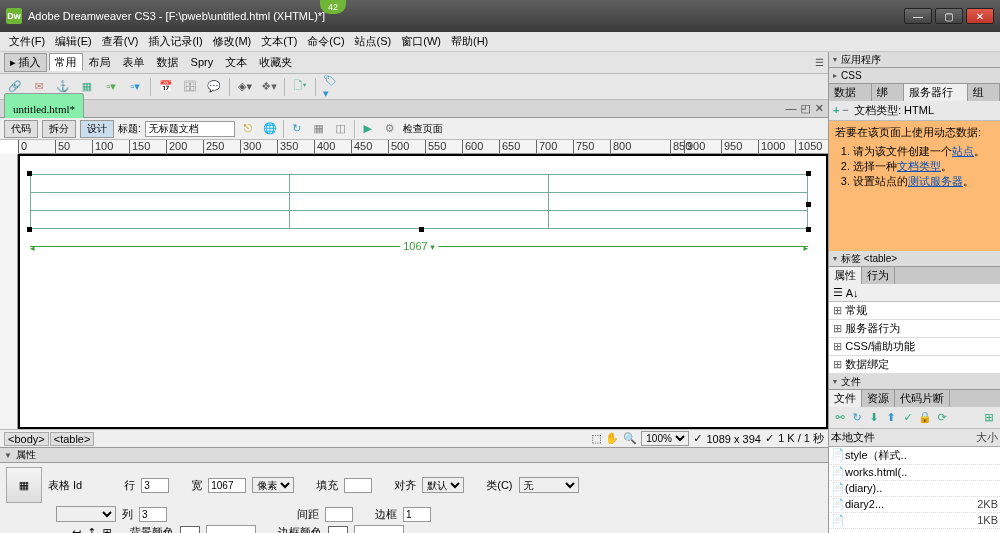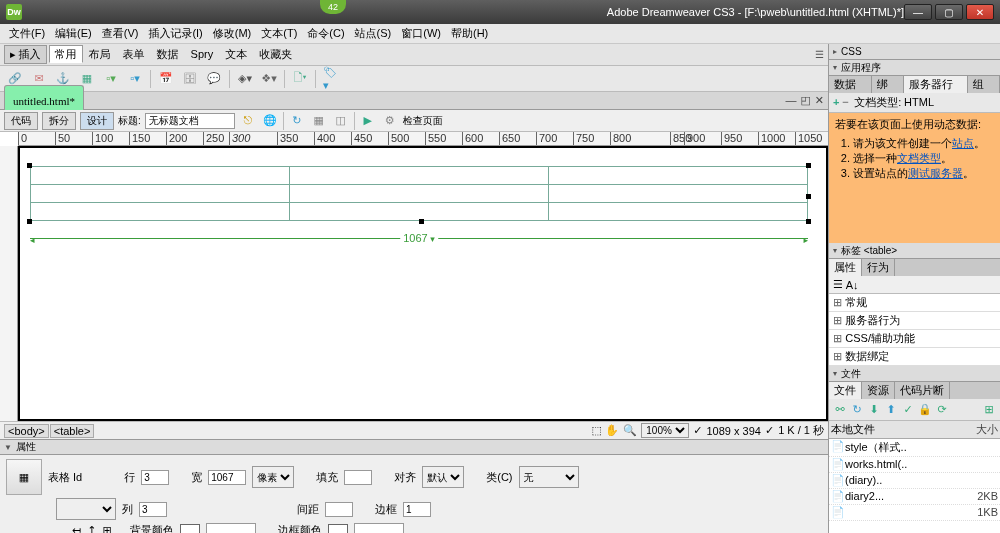--- a/index.html
+++ b/index.html
@@ -1,18 +1,18 @@
 <!DOCTYPE html>
 <html><head>
 <meta charset="utf-8">
 <style>
 * { margin:0; padding:0; box-sizing:border-box; font-family:"Microsoft YaHei","SimSun",Tahoma,sans-serif; font-size:11px; }
 body { background:#ececec; width:1000px; height:533px; overflow:hidden; position:relative; }
 
-.titlebar { height:24px; background:linear-gradient(#5f5f5f,#3a3a3a); color:#fff; display:flex; align-items:center; padding:7px 6px;text-align:right; }
+.titlebar { height:14px; background:linear-gradient(#5f5f5f,#3a3a3a); color:#fff; display:flex; align-items:center; padding:16px 6px; }
 .titlebar .icon { width:16px; height:16px; background:#6fb536; border-radius:2px; margin-right:6px; display:flex; align-items:center; justify-content:center; font-size:9px; font-weight:bold; }
 .titlebar .title { flex:1; }
 .titlebar .wbtns { display:flex; gap:3px; }
 .titlebar .wbtn { width:28px; height:16px; background:linear-gradient(#6a6a6a,#444); border:1px solid #222; border-radius:2px; display:flex; align-items:center; justify-content:center; color:#fff; font-size:10px; }
 .titlebar .wbtn.close { background:linear-gradient(#e25a4a,#c1362a); }
 
 .badge { position:absolute; top:0; left:320px; width:26px; height:14px; background:#6fb536; color:#fff; border-radius:0 0 10px 10px; display:flex; align-items:center; justify-content:center; font-size:9px; z-index:50; }
 
 .menubar { height:20px; background:#e8e8e8; border-bottom:1px solid #c8c8c8; display:flex; align-items:center; padding:0 4px; }
 .menubar .mitem { padding:2px 5px; cursor:default; }
@@ -56,21 +56,21 @@
 .statusrow { height:18px; background:#efefef; border-top:1px solid #bbb; display:flex; align-items:center; padding:0 4px; font-size:10px; }
 .statusrow .tags span { border:1px solid #aaa; background:#e0e0e0; padding:0 3px; margin-right:1px; }
 .statusrow .rinfo { margin-left:auto; display:flex; align-items:center; gap:4px; }
 .statusrow select { font-size:10px; height:15px; border:1px solid #999; }
 
 .prophdr { height:16px; background:#dcdcdc; border-top:1px solid #999; border-bottom:1px solid #999; display:flex; align-items:center; padding:0 4px; font-size:10px; }
 .prophdr::before { content:"▼"; font-size:8px; margin-right:4px; color:#555; }
 .proppanel { height:80px; background:#efefef; padding:4px 6px; }
 .proprow { display:flex; align-items:center; gap:6px; margin-bottom:3px; font-size:10px; }
 .proprow input[type=text] { height:15px; border:1px solid #999; font-size:10px; padding:0 2px; }
-.proprow select { height:22px; border:1px solid #999; font-size:10px; }
+.proprow select { height:16px; border:1px solid #999; font-size:10px; }
 .proprow .swatch { width:20px; height:14px; border:1px solid #666; background:#fff; display:inline-block; }
 .propicon { width:36px; height:36px; border:1px solid #aaa; background:linear-gradient(#f6f6f6,#ddd); display:flex; align-items:center; justify-content:center; }
 
 
 .rpanel-hdr { height:16px; background:#dcdcdc; border-bottom:1px solid #999; display:flex; align-items:center; padding:0 4px; font-size:10px; }
 .rpanel-hdr::before { content:"▸"; font-size:8px; margin-right:4px; color:#555; }
 .rpanel-hdr.open::before { content:"▾"; }
 .rtabs { display:flex; height:17px; background:#c8c8c8; font-size:10px; }
 .rtabs .rtab { padding:1px 5px; border-right:1px solid #999; }
 .rtabs .rtab.active { background:#efefef; }
@@ -178,21 +178,21 @@
 </div>
 
 <div class="canvas-wrap">
   <div class="rulerH" id="rulerH">
           <div class="tick" style="left: 0px;">0</div>
           <div class="tick" style="left: 37px;">50</div>
           <div class="tick" style="left: 74px;">100</div>
           <div class="tick" style="left: 111px;">150</div>
           <div class="tick" style="left: 148px;">200</div>
           <div class="tick" style="left: 185px;">250</div>
-          <div class="tick" style="left: 211px; font-style: italic;">300</div>
+          <div class="tick" style="left: 222px;">300</div>
           <div class="tick" style="left: 259px;">350</div>
           <div class="tick" style="left: 296px;">400</div>
           <div class="tick" style="left: 333px;">450</div>
           <div class="tick" style="left: 370px;">500</div>
           <div class="tick" style="left: 407px;">550</div>
           <div class="tick" style="left: 444px;">600</div>
           <div class="tick" style="left: 481px;">650</div>
           <div class="tick" style="left: 518px;">700</div>
           <div class="tick" style="left: 555px;">750</div>
           <div class="tick" style="left: 592px;">800</div>
@@ -301,22 +301,22 @@
     <span>边框颜色</span>
           <span class="swatch"></span>
           <input type="text" style="width: 50px;">
   </div>
 
 </div>
 
 </div>
 
 <div class="right">
+  <div class="rpanel-hdr open">应用程序</div>
   <div class="rpanel-hdr">CSS</div>
-  <div class="rpanel-hdr open">应用程序</div>
   <div class="rtabs">
     <span class="rtab">数据库</span>
     <span class="rtab">绑定</span>
     <span class="rtab active">服务器行为</span>
     <span class="rtab">组件</span>
   </div>
   <div style="background:#e8e8e8;padding:2px 4px;border-bottom:1px solid #bbb;font-size:10px">
     <span style="color:#3a8;font-weight:bold">+</span>
     <span style="color:#888;font-weight:bold">−</span>
     &nbsp;<span>文档类型:</span> <span>HTML</span>

